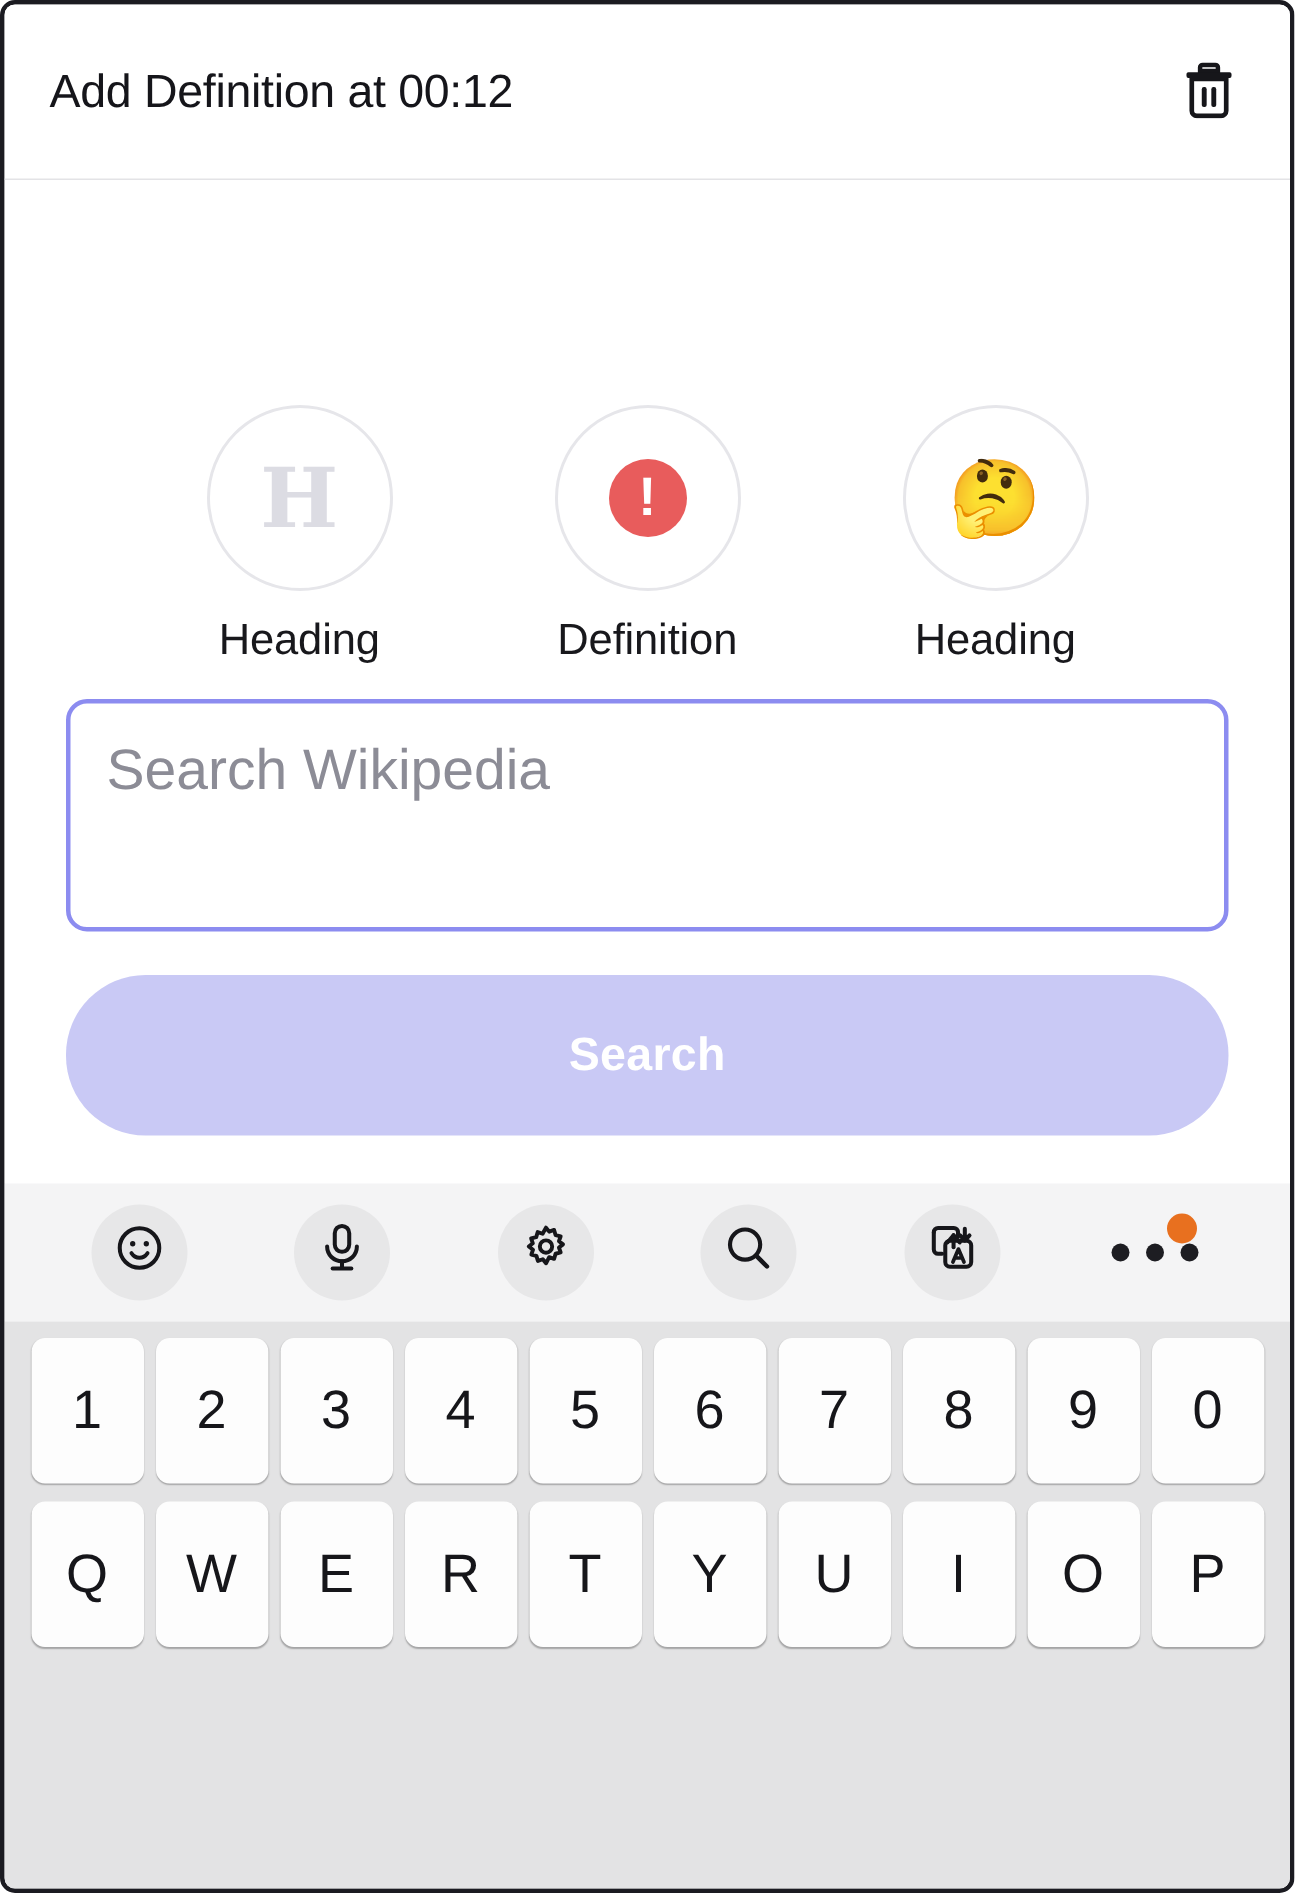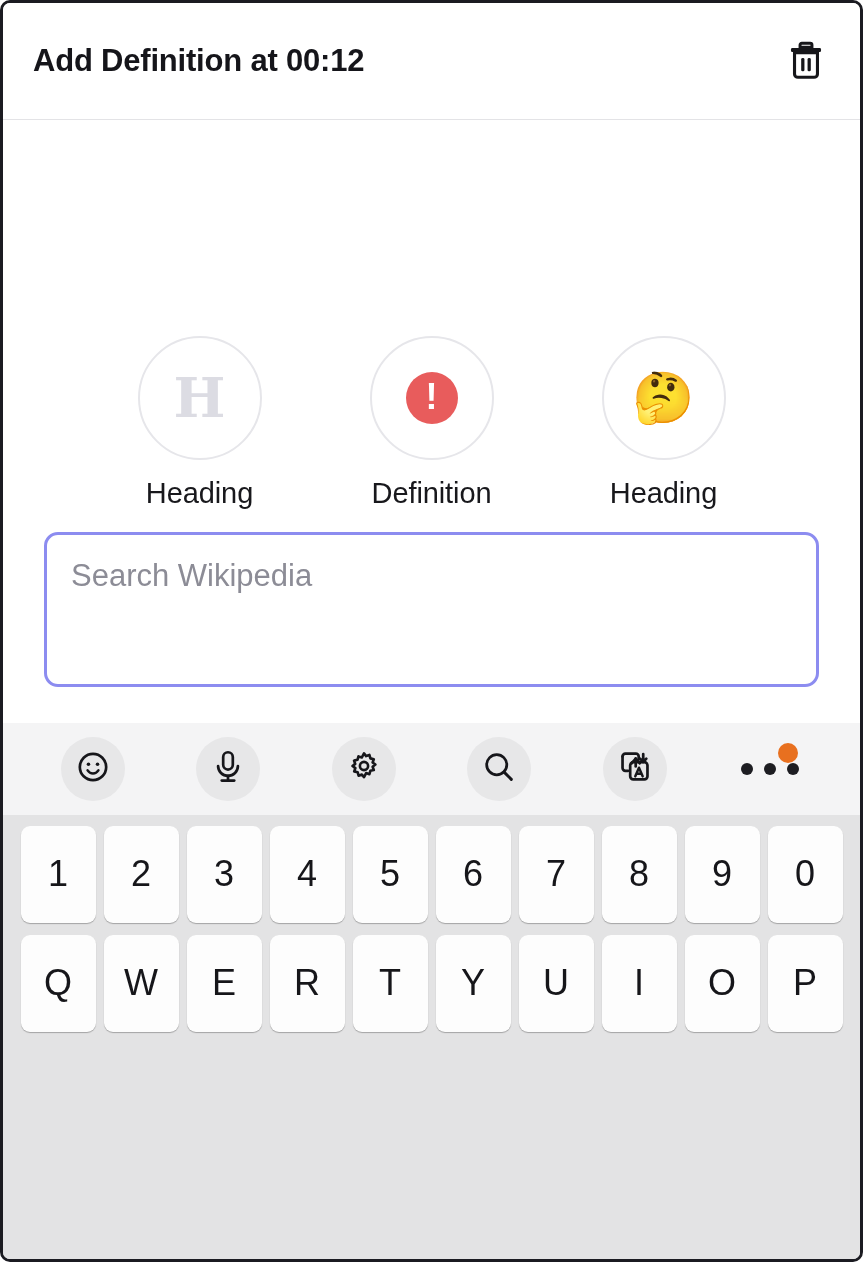--- a/index.html
+++ b/index.html
@@ -26,21 +26,21 @@
     flex: 0 0 117px;
     border-bottom: 1px solid #e3e3e6;
     display: flex;
     align-items: center;
     justify-content: space-between;
     padding: 0 28px 0 30px;
     background: #fff;
   }
   .header-title {
     font-size: 31px;
-    font-weight: bold;
+    font-weight: normal;
     color: #15151a;
     letter-spacing: -0.2px;
     white-space: nowrap;
     text-align: right;
   }
   .trash-btn {
     width: 52px; height: 52px;
     display: flex; align-items: center; justify-content: center;
     cursor: pointer;
     background: transparent; border: none;
@@ -111,21 +111,21 @@
   .emoji-think { font-size: 50px; line-height: 1; }
 
   
   .search-wrap { padding: 0 41px; }
   .search-box {
     height: 155px;
     border: 3px solid #8c8cf0;
     border-radius: 14px;
     background: #fff;
     padding: 22px 24px;
-    font-size: 31px;
+    font-size: 38px;
     color: #be185d;
     font-family: "Liberation Sans", sans-serif;
     width: 100%;
     resize: none;
     outline: none;
     line-height: 1.25;
   }
   .search-box::placeholder { color: #8c8c96; }
 
   .search-btn {
@@ -245,20 +245,21 @@
         </div>
         <div class="quick-label">Heading</div>
       </div>
 
     </div>
 
     <div class="search-wrap">
       <textarea class="search-box" placeholder="Search Wikipedia" style=""></textarea>
     </div>
 
+    <button class="search-btn">Search</button>
 
   </div>
 
   <div class="kb-toolbar">
 
     <div class="kb-tool">
       <span>
         <svg width="34" height="34" viewBox="0 0 24 24" fill="none">
           <circle cx="12" cy="12" r="9.3" stroke="#16161a" stroke-width="1.9"></circle>
           <circle cx="8.8" cy="10" r="1.25" fill="#16161a"></circle>

